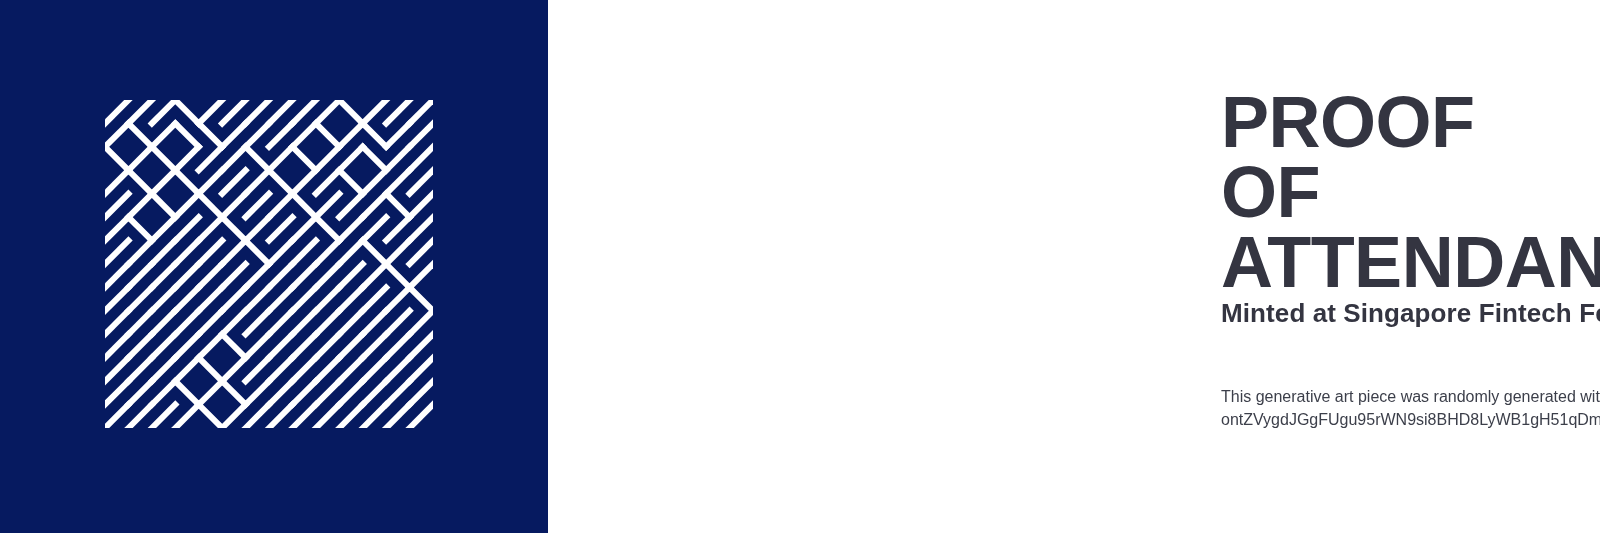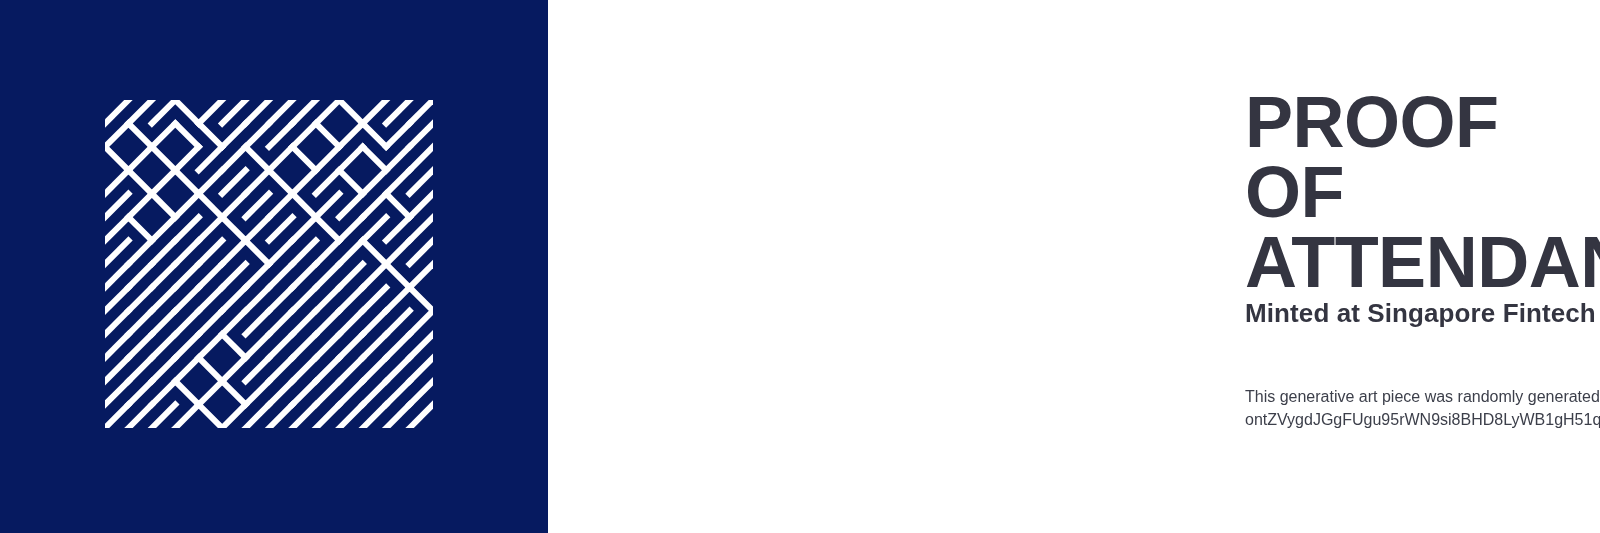--- a/index.html
+++ b/index.html
@@ -44,21 +44,20 @@
     display: block;
   }
 
   
   .text-panel {
     position: relative;
     flex: 1 1 auto;
     height: 390px;
     background: #ffffff;
     padding: 10px;
-    margin-left: 24px;
   }
 
   .title-block {
     position: absolute;
     left: 673px;
     top: 88px;
     width: 860px;
   }
 
   .title-line {

